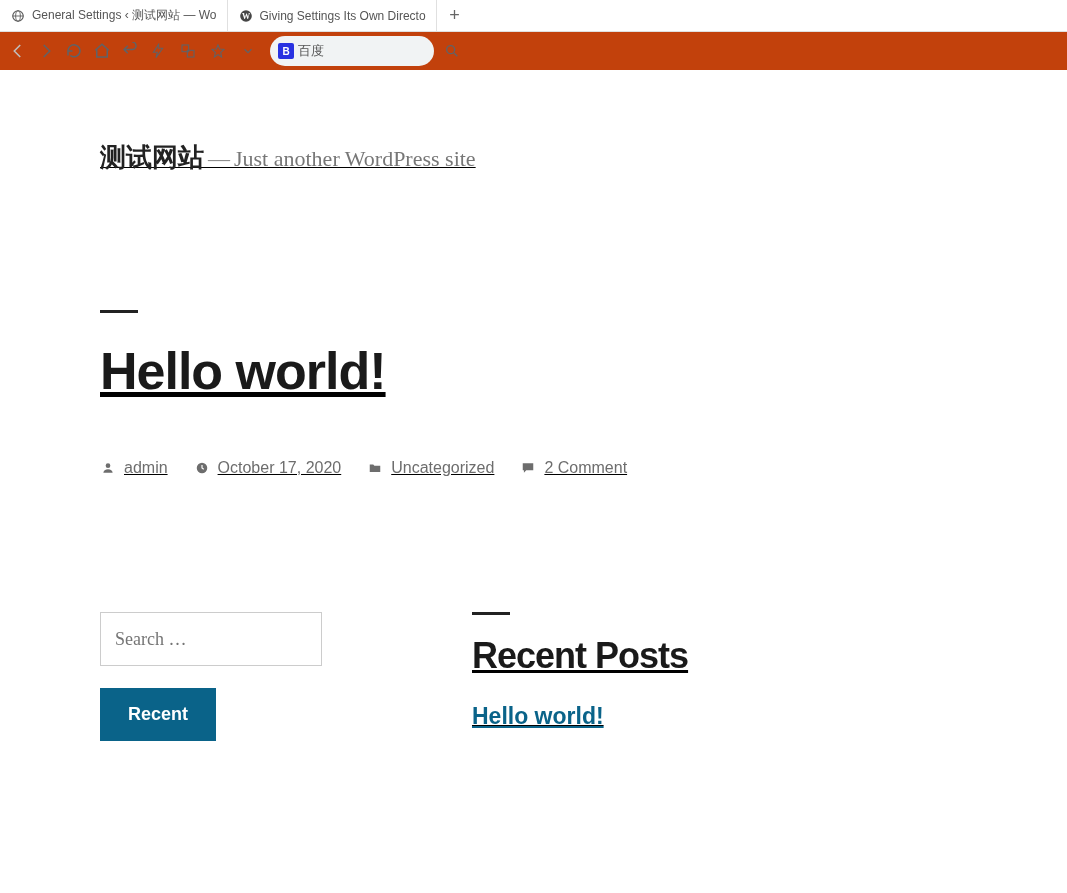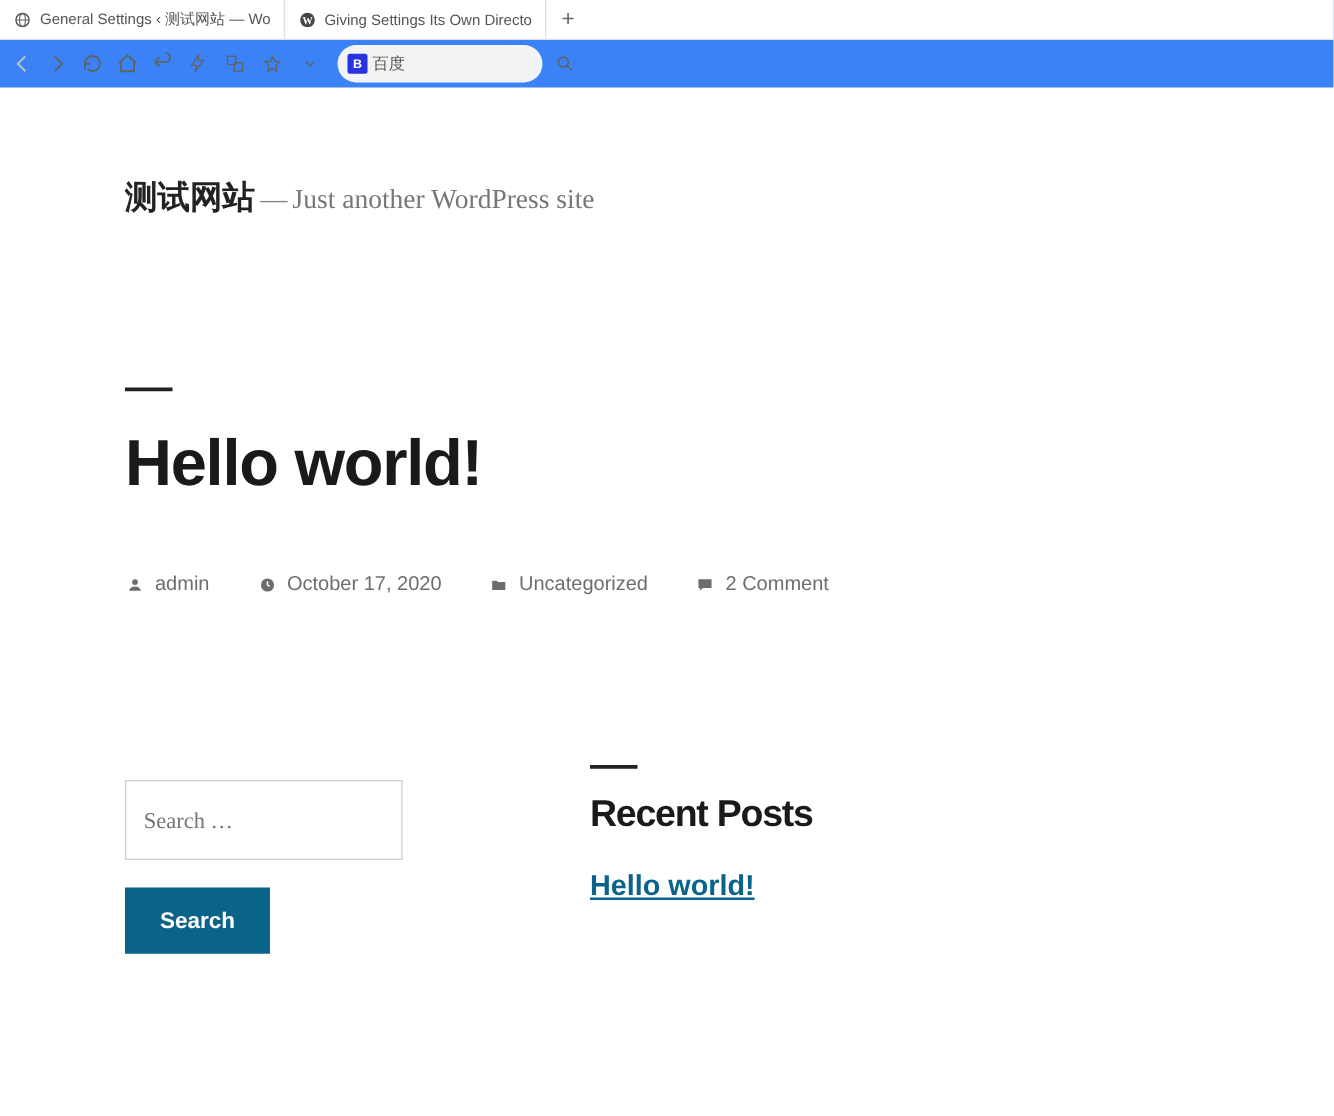--- a/index.html
+++ b/index.html
@@ -1,19 +1,19 @@
 <!DOCTYPE html>
 <html><head>
 <meta charset="utf-8">
 <style>
 * { margin: 0; padding: 0; box-sizing: border-box; }
 body { font-family: -apple-system, BlinkMacSystemFont, "Segoe UI", Arial, sans-serif; background: #fff; width: 1067px; height: 893px; overflow: hidden; }
 
 
-.browser-chrome { background: #3b82f6; }
+.browser-chrome { background: #c2410c; }
 .tab-strip { display: flex; align-items: center; height: 32px; background: #fff; border-bottom: 1px solid #e0e0e0; }
 .tab { display: flex; align-items: center; gap: 6px; padding: 0 10px; height: 32px; font-size: 12px; color: #555; border-right: 1px solid #e0e0e0; max-width: 230px; overflow: hidden; white-space: nowrap; cursor: pointer; }
 .tab.active { background: #fff; }
 .tab-favicon { width: 16px; height: 16px; display: inline-flex; align-items: center; justify-content: center; flex-shrink: 0; }
 .tab-favicon svg { width: 14px; height: 14px; }
 .tab-title { overflow: hidden; text-overflow: ellipsis; }
 .tab-close { width: 14px; height: 14px; display: inline-flex; align-items: center; justify-content: center; color: #666; flex-shrink: 0; }
 .new-tab { width: 28px; height: 28px; display: flex; align-items: center; justify-content: center; margin-left: 4px; color: #666; cursor: pointer; font-size: 18px; }
 
 .toolbar { display: flex; align-items: center; height: 38px; padding: 0 8px; gap: 8px; }
@@ -24,42 +24,42 @@
 .addr-highlight { position: relative; }
 .addr-highlight::after { content: ""; position: absolute; left: -4px; top: -6px; right: -140px; bottom: -6px; border: 1px solid #d94a3e; pointer-events: none; }
 .addr-info-icon { width: 16px; height: 16px; display: inline-flex; align-items: center; justify-content: center; }
 .addr-sep { margin: 0 4px; color: #888; }
 .addr-url { color: #333; }
 .toolbar-right { display: flex; gap: 10px; align-items: center; padding-right: 4px; }
 .search-engine { display: flex; align-items: center; gap: 4px; background: #f1f3f4; border-radius: 15px; height: 30px; padding: 0 110px 0 8px; font-size: 13px; color: #555; }
 .baidu-icon { width: 16px; height: 16px; background: #2932e1; color: #fff; font-size: 10px; display: inline-flex; align-items: center; justify-content: center; border-radius: 2px; font-weight: bold; }
 
 
-.page { padding: 70px 0 0 0; font-family: Georgia, "Times New Roman", serif; }
+.page { padding: 70px 0 0 0; font-family: Georgia, "Times New Roman", serif; text-decoration: underline; }
 .site-header { padding: 0 100px; margin-bottom: 135px; }
 .site-title { display: inline; font-size: 26px; font-weight: 700; color: #222; font-family: -apple-system, BlinkMacSystemFont, "Segoe UI", Arial, sans-serif; }
 .site-tagline-sep { color: #888; font-size: 22px; }
 .site-tagline { color: #777; font-size: 22px; }
 
 .post { padding: 0 100px; }
 .post-title-rule { width: 38px; height: 3px; background: #222; margin-bottom: 28px; }
 .post-title { font-size: 52px; font-weight: 700; color: #1a1a1a; font-family: -apple-system, BlinkMacSystemFont, "Segoe UI", Arial, sans-serif; margin-bottom: 58px; letter-spacing: -1px; }
 .post-body { font-size: 21px; color: #333; line-height: 2.0; margin-bottom: 58px; max-width: 720px; }
-.post-meta { display: flex; gap: 38px; align-items: center; font-size: 16px; color: #6d6d6d; font-family: -apple-system, BlinkMacSystemFont, "Segoe UI", Arial, sans-serif; }
+.post-meta { display: flex; gap: 26px; align-items: center; font-size: 16px; color: #6d6d6d; font-family: -apple-system, BlinkMacSystemFont, "Segoe UI", Arial, sans-serif; }
 .meta-item { display: flex; align-items: center; gap: 8px; }
 .meta-icon { width: 16px; height: 16px; display: inline-flex; align-items: center; justify-content: center; }
 .meta-icon svg { fill: #6d6d6d; }
 
 .widgets { display: flex; padding: 135px 100px 0 100px; gap: 150px; align-items: flex-start; }
 .widget-search { width: 222px; }
-.search-input { width: 100%; height: 64px; border: 1px solid #ccc; padding: 0 14px; font-size: 18px; font-family: Georgia, serif; color: #777; margin-top: 12px; }
+.search-input { width: 100%; height: 54px; border: 1px solid #ccc; padding: 0 14px; font-size: 18px; font-family: Georgia, serif; color: #777; }
 .search-btn { margin-top: 22px; background: #0a6389; color: #fff; border: none; padding: 16px 28px; font-size: 18px; font-weight: 600; font-family: -apple-system, BlinkMacSystemFont, "Segoe UI", Arial, sans-serif; cursor: pointer; }
 .widget-recent { flex: 1; }
 .widget-rule { width: 38px; height: 3px; background: #222; margin-bottom: 20px; }
-.widget-title { font-size: 30px; font-weight: 800; color: #1a1a1a; font-family: -apple-system, BlinkMacSystemFont, "Segoe UI", Arial, sans-serif; letter-spacing: -1px; margin-bottom: 26px; }
+.widget-title { font-size: 36px; font-weight: 800; color: #1a1a1a; font-family: -apple-system, BlinkMacSystemFont, "Segoe UI", Arial, sans-serif; letter-spacing: -1px; margin-bottom: 26px; }
 .recent-link { font-size: 23px; font-weight: 700; color: #0a6389; font-family: -apple-system, BlinkMacSystemFont, "Segoe UI", Arial, sans-serif; text-decoration: underline; cursor: pointer; }
 </style>
 </head>
 <body>
 
 <div class="browser-chrome">
   <div class="tab-strip">
     <div class="tab">
       <span class="tab-favicon">
         <svg viewBox="0 0 24 24">
@@ -196,21 +196,21 @@
             </svg>
         </span>
         <span>2 Comment</span>
       </span>
     </div>
   </article>
 
   <div class="widgets">
     <div class="widget-search">
       <input class="search-input" type="text" placeholder="Search …" style="">
-      <button class="search-btn">Search</button>
+      <button class="search-btn">Recent</button>
     </div>
     <div class="widget-recent">
       <div class="widget-rule"></div>
       <h2 class="widget-title">Recent Posts</h2>
       <a class="recent-link">Hello world!</a>
     </div>
   </div>
 </div>
 
 </body></html>

